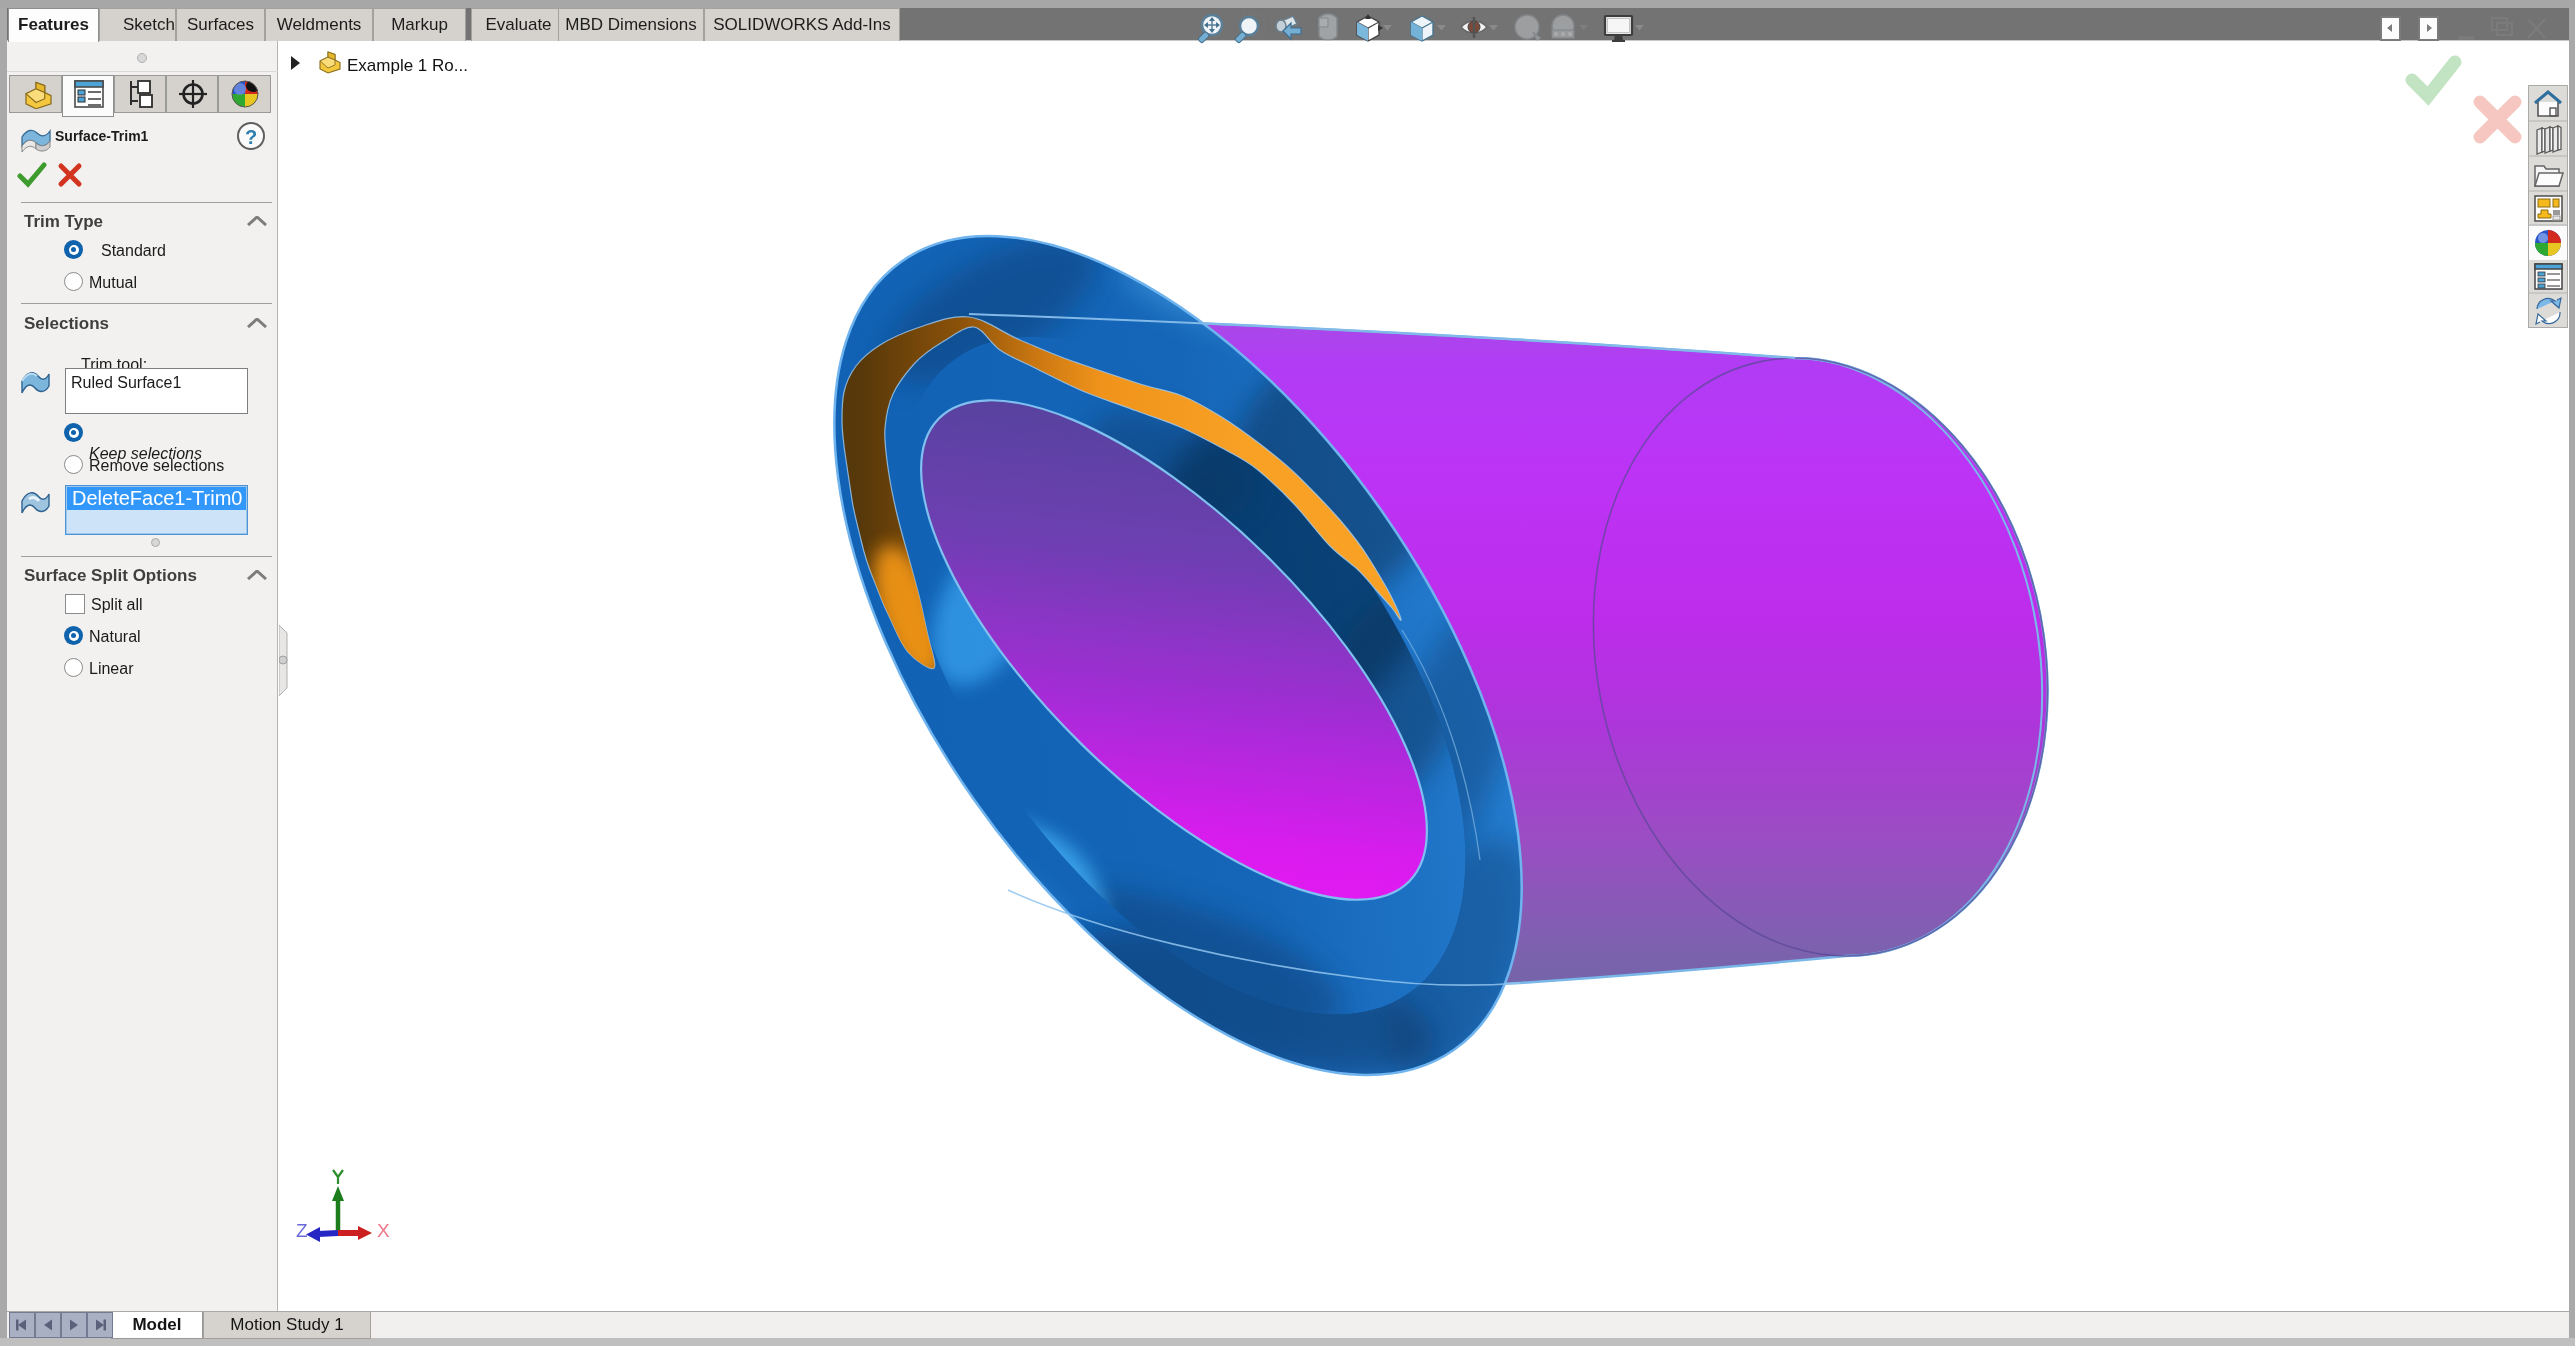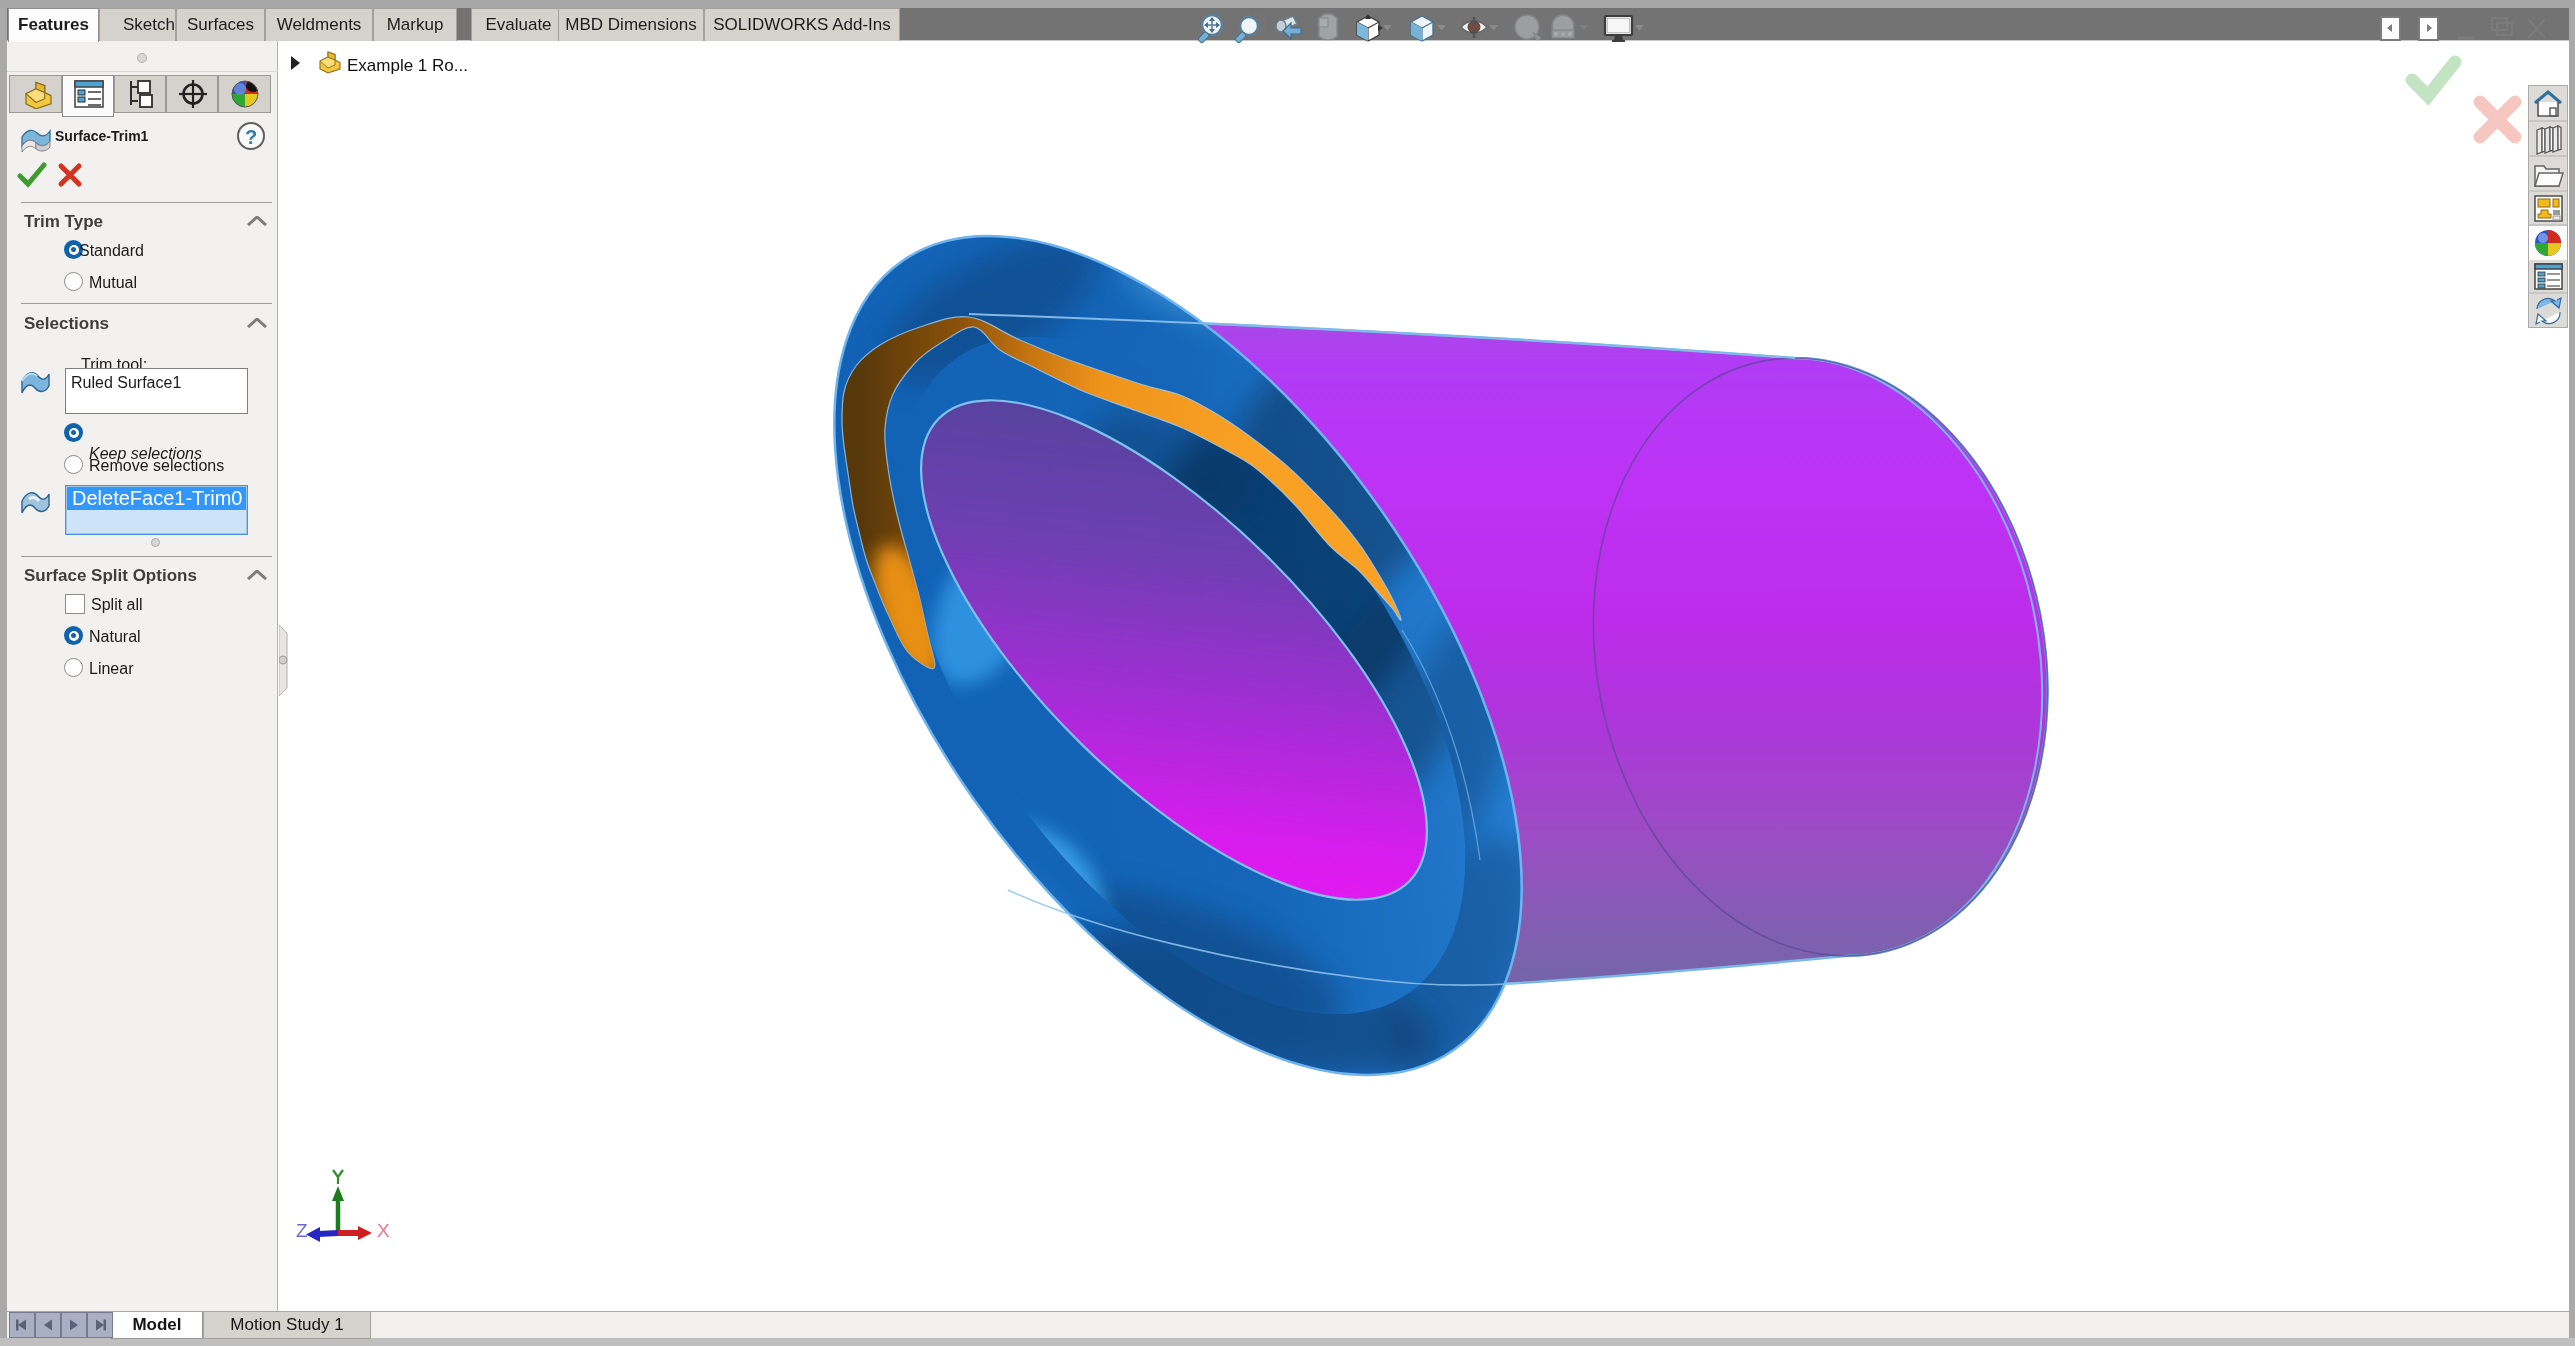--- a/index.html
+++ b/index.html
@@ -37,21 +37,21 @@
   <div class="abs" id="topstrip"></div>
   <div class="abs" id="leftstrip"></div>
   <div class="abs" id="rightstrip"></div>
   <div class="abs" id="bottomstrip"></div>
 
   <div class="abs" id="tabbar">
     <div class="ctab active" style="left:1px; width:91px;">Features</div>
     <div class="ctab" style="left:92px; width:77px;text-align:right;">Sketch</div>
     <div class="ctab" style="left:169px; width:89px;">Surfaces</div>
     <div class="ctab" style="left:258px; width:108px;">Weldments</div>
-    <div class="ctab" style="left:366px; width:84px;">Markup</div>
+    <div class="ctab" style="left:366px; width:93px;">Markup</div>
     <div class="ctab" style="left:456px; width:95px;margin-left:8px;">Evaluate</div>
     <div class="ctab" style="left:551px; width:146px;">MBD Dimensions</div>
     <div class="ctab" style="left:697px; width:196px;">SOLIDWORKS Add-Ins</div>
   </div>
 
   <svg class="abs" width="470" height="36" viewBox="0 0 470 36" style="left:1195px; top:12px; z-index:6;">
 
     <g transform="translate(0,0)">
         <circle cx="17" cy="13" r="10" fill="#eef4f8" stroke="#5a7f99" stroke-width="2.5"></circle>
         <path d="M17 6 L17 20 M10 13 L24 13" stroke="#5a7f99" stroke-width="1.5"></path>
@@ -302,21 +302,21 @@
     <svg class="abs" width="26" height="26" viewBox="0 0 26 26" style="left:50px; top:121px;">
         <path d="M4 4 L22 22 M22 4 L4 22" fill="none" stroke="#d23420" stroke-width="5" stroke-linecap="round"></path>
       </svg>
     <div class="sep" style="top:161px;"></div>
 
     <div class="ghead" style="top:171px;">Trim Type</div>
     <svg class="chev" viewBox="0 0 20 10" style="left:240px; top:175px;">
         <path d="M1 9 L10 1 L19 9" fill="none" stroke="#7d7d7d" stroke-width="3"></path>
       </svg>
     <div class="radio sel" style="left:57px; top:199px;"></div>
-    <div class="lbl" style="left:72px; top:201px;">Standard</div>
+    <div class="lbl" style="left:94px; top:201px;">Standard</div>
     <div class="radio" style="left:57px; top:231px;"></div>
     <div class="lbl" style="left:82px; top:233px;">Mutual</div>
     <div class="sep" style="top:262px;"></div>
 
     <div class="ghead" style="top:273px;">Selections</div>
     <svg class="chev" viewBox="0 0 20 10" style="left:240px; top:277px;">
         <path d="M1 9 L10 1 L19 9" fill="none" stroke="#7d7d7d" stroke-width="3"></path>
       </svg>
     <div class="lbl" style="left:59px; top:315px;margin-left:15px;">Trim tool:</div>
     <svg class="abs" width="32" height="34" viewBox="0 0 32 34" style="left:12px; top:326px;">

